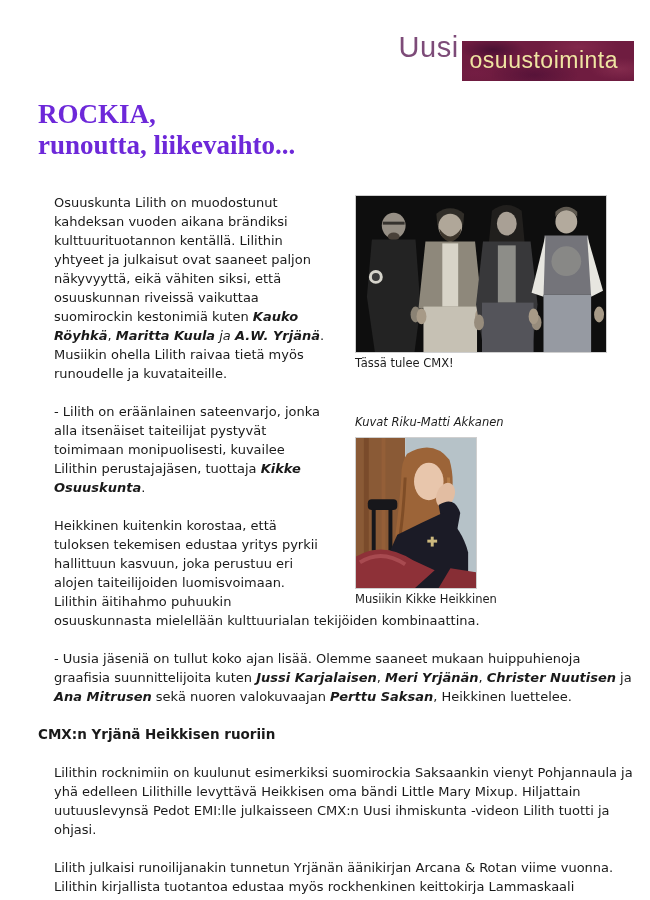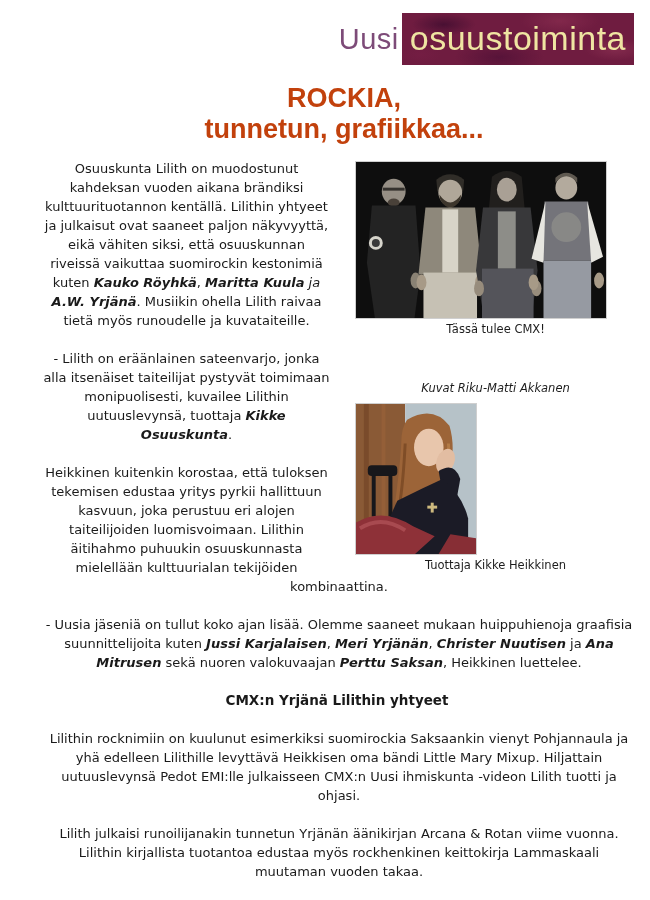--- a/index.html
+++ b/index.html
@@ -1,53 +1,54 @@
 <!DOCTYPE html>
 <html><head>
 <meta charset="utf-8">
 <style>
   * { margin: 0; padding: 0; box-sizing: border-box; }
   html, body { background: #e8e8e8; }
   .page {
     width: 650px; height: 900px; margin: 0 auto;
     background: #ffffff; position: relative; overflow: hidden;
-    font-family: "DejaVu Sans", sans-serif; color: #1a1a1a; text-align: center;
+    font-family: "DejaVu Sans", sans-serif; color: #1a1a1a;
   }
   
   .header {
     display: flex; justify-content: flex-end; align-items: center;
     padding: 13px 16px 0 0;
   }
   .logo-prefix {
     font-family: "Liberation Sans", sans-serif;
     font-size: 29px; letter-spacing: 0.5px; margin-right: 3px;
   }
   .logo-box {
     font-family: "Liberation Sans", sans-serif;
-    font-size: 34px; letter-spacing: 0.5px;
-    padding: 6px 8px 7px 8px;
+    font-size: 23px; letter-spacing: 0.5px;
+    padding: 6px 16px 7px 8px;
     background-image:
       radial-gradient(ellipse 46px 16px at 18% 22%, rgba(42,6,40,0.55), transparent 70%),
       radial-gradient(ellipse 56px 20px at 68% 15%, rgba(148,52,86,0.50), transparent 70%),
       radial-gradient(ellipse 64px 22px at 42% 85%, rgba(58,8,48,0.45), transparent 70%),
       radial-gradient(ellipse 44px 16px at 92% 70%, rgba(158,62,94,0.42), transparent 70%),
       radial-gradient(ellipse 30px 12px at 8% 80%, rgba(120,30,70,0.5), transparent 70%);
+    margin-top: 28px;
   }
   
   .headline {
-    margin: 18px 0 14px 38px;
-    font-family: Liberation Sans, sans-serif;
-    font-weight: bold; font-size: 27px; line-height: 31px; color: #c2410c;
+    margin: 18px 0 32px 38px;
+    font-family: Liberation Serif, serif;
+    font-weight: bold; font-size: 27px; line-height: 31px; color: #6d28d9;
   }
   
   .content {
     padding: 0 14px 0 38px;
     font-size: 13px; line-height: 19px;
   }
-  .content p { margin: 0 0 19px 4px; }
+  .content p { margin: 0 0 19px 16px; }
   .content p.tight { margin-bottom: 0; }
   .subheading { font-size: 13.5px; font-weight: bold; margin: 0 0 19px 0; }
   
   .figures { float: right; width: 296px; margin: 2px 0 4px 9px; }
   figure { margin: 0; padding-left: 15px; }
   .photo-frame { display: block; border: 1px solid #cfcfcf; }
   .band-frame { width: 252px; height: 158px; }
   .portrait-frame { width: 122px; height: 152px; }
   .caption { font-size: 11.5px; line-height: 15px; color: #1c1c1c; margin-top: 3px; }
   .caption .credit { font-style: italic; margin-top: 44px; }
@@ -58,21 +59,21 @@
 
 <div class="page">
 
   <div class="header">
     <span class="logo-prefix" style="color: rgb(125, 75, 120);">Uusi</span>
     <span class="logo-box" style="background-color: rgb(111, 28, 64); color: rgb(239, 229, 162);">osuustoiminta</span>
   </div>
 
   <h1 class="headline">
     <span style="display:block">ROCKIA,</span>
-    <span style="display:block">tunnetun, grafiikkaa...</span>
+    <span style="display:block">runoutta, liikevaihto...</span>
   </h1>
 
   <div class="content">
 
     <div class="figures">
 
       <figure>
         <svg class="photo-frame band-frame" viewBox="0 0 252 158" preserveAspectRatio="none" role="img" aria-label="Black-and-white group photo of the four members of rock band CMX">
           <rect width="252" height="158" fill="#0e0e0e"></rect>
 
@@ -140,28 +141,28 @@
           <path d="M84 68 Q100 58 106 76 L102 98 L88 90 Z" fill="#1b1b26"></path>
           <path d="M42 98 Q66 86 88 76 Q108 92 114 116 L114 152 L28 152 L33 118 Z" fill="#1b1b26"></path>
 
           <rect x="76" y="100" width="3" height="10" fill="#cdb97e"></rect>
           <rect x="72.5" y="103" width="10" height="3" fill="#cdb97e"></rect>
 
           <path d="M0 120 Q28 104 58 124 L80 134 L60 152 L0 152 Z" fill="#8e3138"></path>
           <path d="M4 126 Q26 112 50 128" stroke="#a84a50" stroke-width="4" fill="none"></path>
           <path d="M96 132 L122 136 L122 152 L84 152 Z" fill="#872e35"></path>
         </svg>
-        <figcaption class="caption">Tuottaja Kikke Heikkinen</figcaption>
+        <figcaption class="caption">Musiikin Kikke Heikkinen</figcaption>
       </figure>
     </div>
 
     <p><span>Osuuskunta Lilith on muodostunut kahdeksan vuoden aikana brändiksi kulttuurituotannon kentällä. Lilithin yhtyeet ja julkaisut ovat saaneet paljon näkyvyyttä, eikä vähiten siksi, että osuuskunnan riveissä vaikuttaa suomirockin kestonimiä kuten </span><span style="font-weight: bold; font-style: italic;">Kauko Röyhkä</span><span>, </span><span style="font-weight: bold; font-style: italic;">Maritta Kuula</span><span style="font-style: italic;"> ja </span><span style="font-weight: bold; font-style: italic;">A.W. Yrjänä</span><span>. Musiikin ohella Lilith raivaa tietä myös runoudelle ja kuvataiteille.</span></p>
-    <p><span>- Lilith on eräänlainen sateenvarjo, jonka alla itsenäiset taiteilijat pystyvät toimimaan monipuolisesti, kuvailee Lilithin uutuuslevynsä, tuottaja </span><span style="font-weight: bold; font-style: italic;">Kikke Osuuskunta</span><span>.</span></p>
+    <p><span>- Lilith on eräänlainen sateenvarjo, jonka alla itsenäiset taiteilijat pystyvät toimimaan monipuolisesti, kuvailee Lilithin perustajajäsen, tuottaja </span><span style="font-weight: bold; font-style: italic;">Kikke Osuuskunta</span><span>.</span></p>
     <p><span>Heikkinen kuitenkin korostaa, että tuloksen tekemisen edustaa yritys pyrkii hallittuun kasvuun, joka perustuu eri alojen taiteilijoiden luomisvoimaan. Lilithin äitihahmo puhuukin osuuskunnasta mielellään kulttuurialan tekijöiden kombinaattina.</span></p>
     <p><span>- Uusia jäseniä on tullut koko ajan lisää. Olemme saaneet mukaan huippuhienoja graafisia suunnittelijoita kuten </span><span style="font-weight: bold; font-style: italic;">Jussi Karjalaisen</span><span>, </span><span style="font-weight: bold; font-style: italic;">Meri Yrjänän</span><span>, </span><span style="font-weight: bold; font-style: italic;">Christer Nuutisen</span><span> ja </span><span style="font-weight: bold; font-style: italic;">Ana Mitrusen</span><span> sekä nuoren valokuvaajan </span><span style="font-weight: bold; font-style: italic;">Perttu Saksan</span><span>, Heikkinen luettelee.</span></p>
 
-    <h2 class="subheading">CMX:n Yrjänä Lilithin yhtyeet</h2>
+    <h2 class="subheading">CMX:n Yrjänä Heikkisen ruoriin</h2>
 
     <p><span>Lilithin rocknimiin on kuulunut esimerkiksi suomirockia Saksaankin vienyt Pohjannaula ja yhä edelleen Lilithille levyttävä Heikkisen oma bändi Little Mary Mixup. Hiljattain uutuuslevynsä Pedot EMI:lle julkaisseen CMX:n Uusi ihmiskunta -videon Lilith tuotti ja ohjasi.</span></p>
     <p><span>Lilith julkaisi runoilijanakin tunnetun Yrjänän äänikirjan Arcana &amp; Rotan viime vuonna. Lilithin kirjallista tuotantoa edustaa myös rockhenkinen keittokirja Lammaskaali muutaman vuoden takaa.</span></p>
   </div>
 
 </div>
 
 </body></html>

